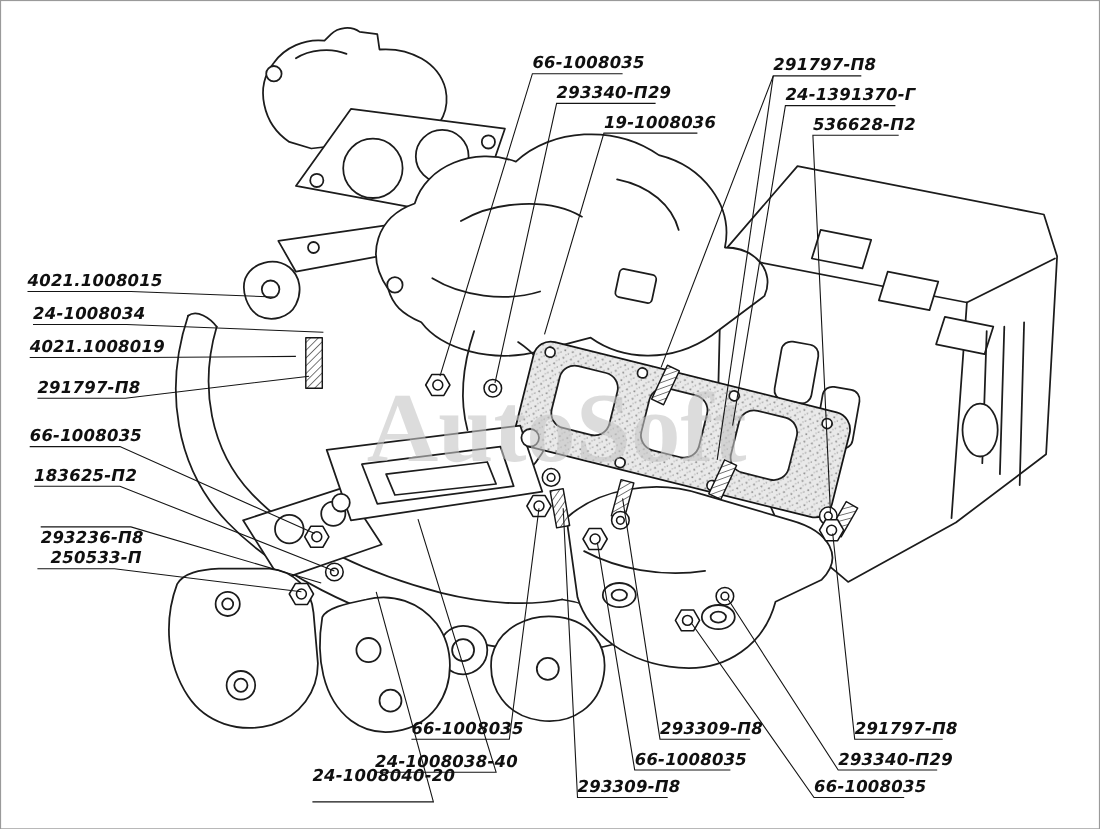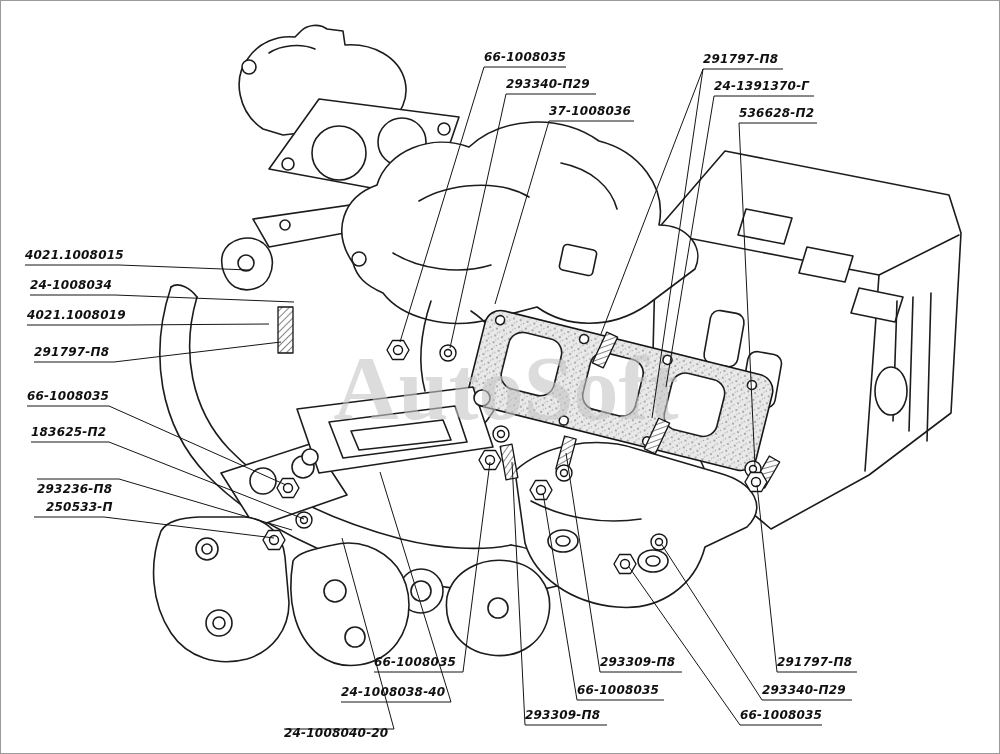--- a/index.html
+++ b/index.html
@@ -10,21 +10,21 @@
     border:1px solid #9a9a9a;
     box-sizing:border-box;
     overflow:hidden;
     font-family:"DejaVu Sans",sans-serif;
   }
   .canvas svg{position:absolute;left:0;top:0;}
   .label{
     position:absolute;
     font-style:italic;
     font-weight:bold;
-    font-size:12px;
+    font-size:15px;
     line-height:17px;
     color:#101010;
     white-space:nowrap;
     letter-spacing:.2px;
   }
 </style>
 </head>
 <body>
 
 <div class="canvas">
@@ -203,35 +203,35 @@
       <polyline points="663,699 576,699 542,492"></polyline>
       <polyline points="681,671 599,671 565,452"></polyline>
       <polyline points="856,671 776,671 756,484"></polyline>
       <polyline points="851,699 761,699 661,544"></polyline>
       <polyline points="821,724 739,724 628,566"></polyline>
     </g>
   </svg>
 
   <div class="label" style="left:483px;top:48px">66-1008035</div>
   <div class="label" style="left:505px;top:75px">293340-П29</div>
-  <div class="label" style="left:548px;top:102px">37-1008036</div>
+  <div class="label" style="left:548px;top:102px">19-1008036</div>
   <div class="label" style="left:702px;top:50px">291797-П8</div>
   <div class="label" style="left:713px;top:77px">24-1391370-Г</div>
   <div class="label" style="left:738px;top:104px">536628-П2</div>
   <div class="label" style="left:24px;top:246px">4021.1008015</div>
   <div class="label" style="left:29px;top:276px">24-1008034</div>
   <div class="label" style="left:26px;top:306px">4021.1008019</div>
   <div class="label" style="left:33px;top:343px">291797-П8</div>
   <div class="label" style="left:26px;top:387px">66-1008035</div>
   <div class="label" style="left:30px;top:423px">183625-П2</div>
   <div class="label" style="left:36px;top:480px">293236-П8</div>
   <div class="label" style="left:45px;top:498px">250533-П</div>
   <div class="label" style="left:373px;top:653px">66-1008035</div>
   <div class="label" style="left:340px;top:683px">24-1008038-40</div>
-  <div class="label" style="left:283px;top:724px">24-1008040-20</div>
+  <div class="label" style="left:283px;top:696px">24-1008040-20</div>
   <div class="label" style="left:524px;top:706px">293309-П8</div>
   <div class="label" style="left:576px;top:681px">66-1008035</div>
   <div class="label" style="left:599px;top:653px">293309-П8</div>
   <div class="label" style="left:776px;top:653px">291797-П8</div>
   <div class="label" style="left:761px;top:681px">293340-П29</div>
   <div class="label" style="left:739px;top:706px">66-1008035</div>
 
 </div>
 
 </body></html>

